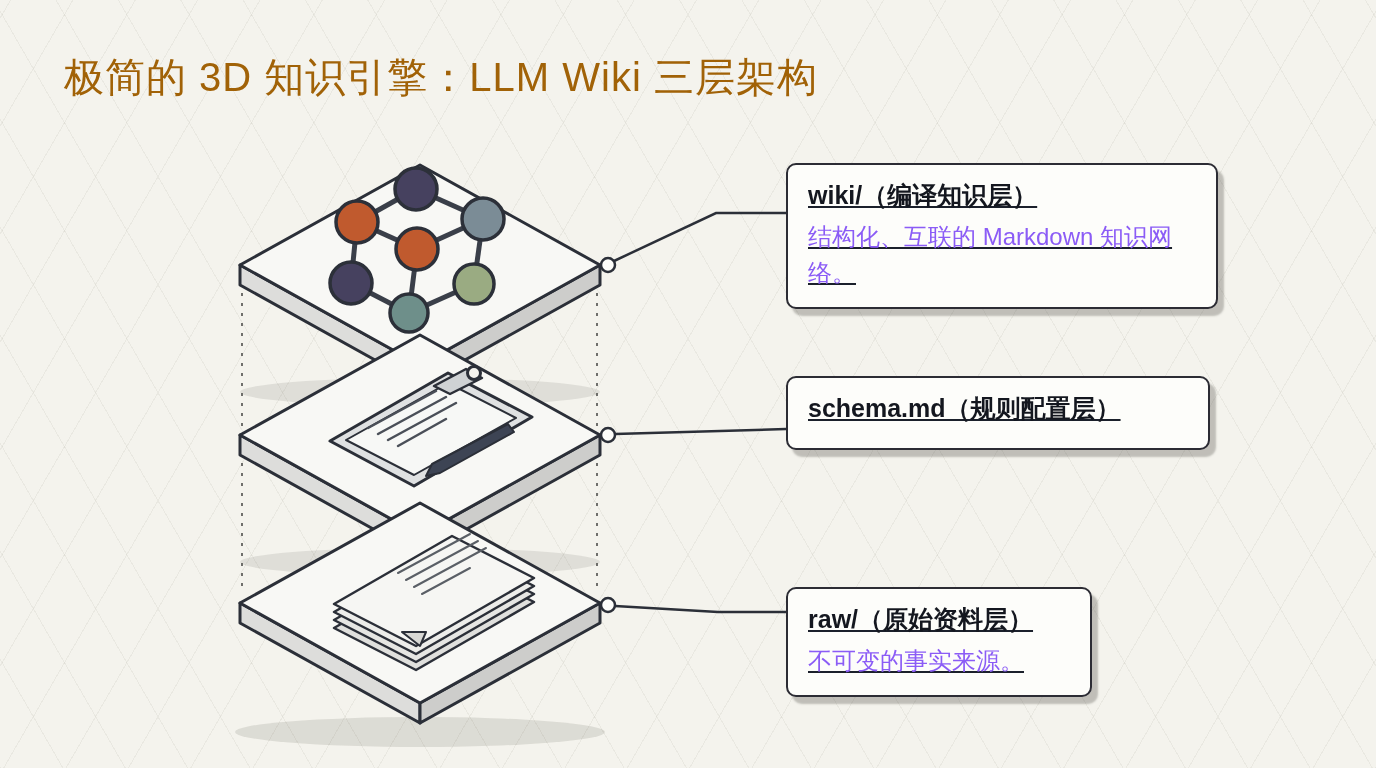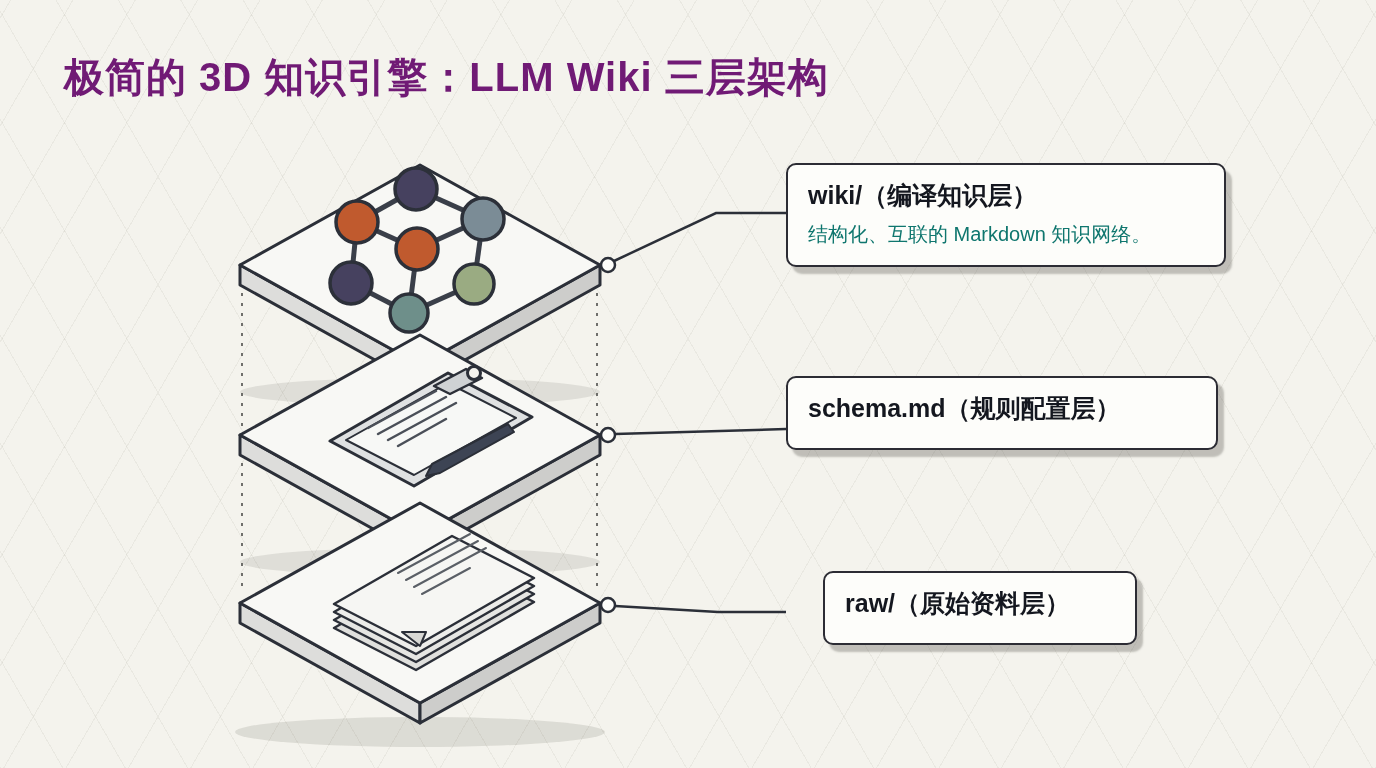--- a/index.html
+++ b/index.html
@@ -7,34 +7,35 @@
     width:1376px;height:768px;overflow:hidden;position:relative;
     background-color:#f4f3ed;
     background-image:
       repeating-linear-gradient(60deg, rgba(140,138,122,0.10) 0 1px, transparent 1px 54px),
       repeating-linear-gradient(-60deg, rgba(140,138,122,0.10) 0 1px, transparent 1px 54px);
     font-family:"Liberation Sans","DejaVu Sans",sans-serif;
     color:#1b202b;
   }
   .page-title{
     position:absolute;left:64px;top:50px;
-    font-size:40px;font-weight:700;letter-spacing:1px;color:#701a75;
+    font-size:40px;font-weight:400;letter-spacing:1px;color:#a16207;
   }
   .diagram-svg{position:absolute;left:0;top:0;}
   .callout{
     position:absolute;background:#fdfdfa;
     border:2.5px solid #2c2c34;border-radius:10px;
-    padding:14px 12px 16px 20px;
+    padding:14px 4px 16px 20px;
     box-shadow:6px 7px 2px rgba(95,93,85,0.35);
+    text-decoration:underline;
   }
   .callout-1{left:786px;top:163px;width:404px;}
   .callout-2{left:786px;top:376px;width:396px;}
-  .callout-3{left:786px;top:571px;width:278px;margin-left:37px;}
+  .callout-3{left:786px;top:587px;width:278px;}
   .callout-heading{font-size:25px;font-weight:700;color:#14171f;margin-bottom:7px;}
-  .callout-desc{font-size:20px;color:#0f766e;line-height:1.5;}
+  .callout-desc{font-size:24px;color:#8b5cf6;line-height:1.5;}
 </style>
 </head>
 <body>
 
 <svg class="diagram-svg" width="1376" height="768" viewBox="0 0 1376 768">
 
   <line x1="242" y1="283" x2="242" y2="592" stroke="#6f6f6c" stroke-width="2" stroke-dasharray="3 7"></line>
   <line x1="597" y1="283" x2="597" y2="592" stroke="#6f6f6c" stroke-width="2" stroke-dasharray="3 7"></line>
 
   <ellipse cx="420" cy="392" rx="180" ry="14" fill="rgba(100,99,90,0.14)"></ellipse>
@@ -124,13 +125,14 @@
   <div class="callout-heading">wiki/（编译知识层）</div>
   <div class="callout-desc">结构化、互联的 Markdown 知识网络。</div>
 </div>
 
 <div class="callout callout-2">
   <div class="callout-heading">schema.md（规则配置层）</div>
 </div>
 
 <div class="callout callout-3">
   <div class="callout-heading">raw/（原始资料层）</div>
+  <div class="callout-desc">不可变的事实来源。</div>
 </div>
 
 </body></html>

